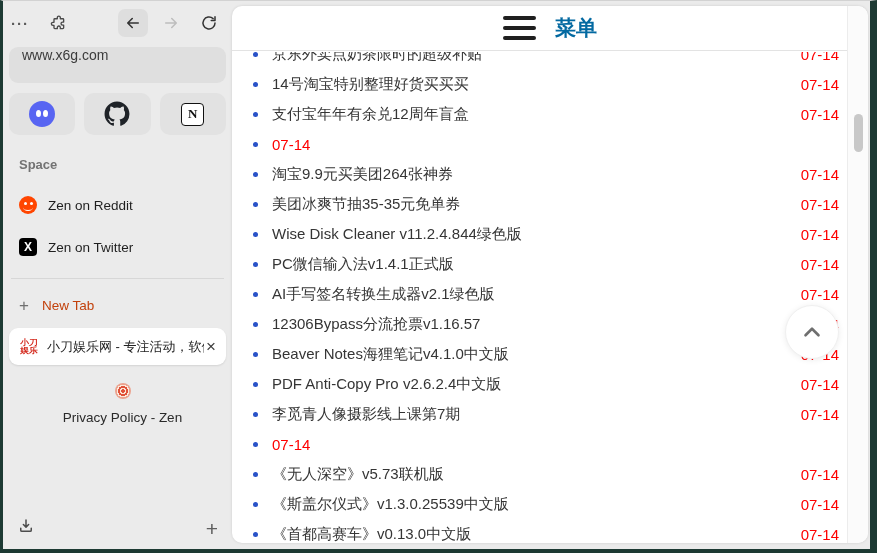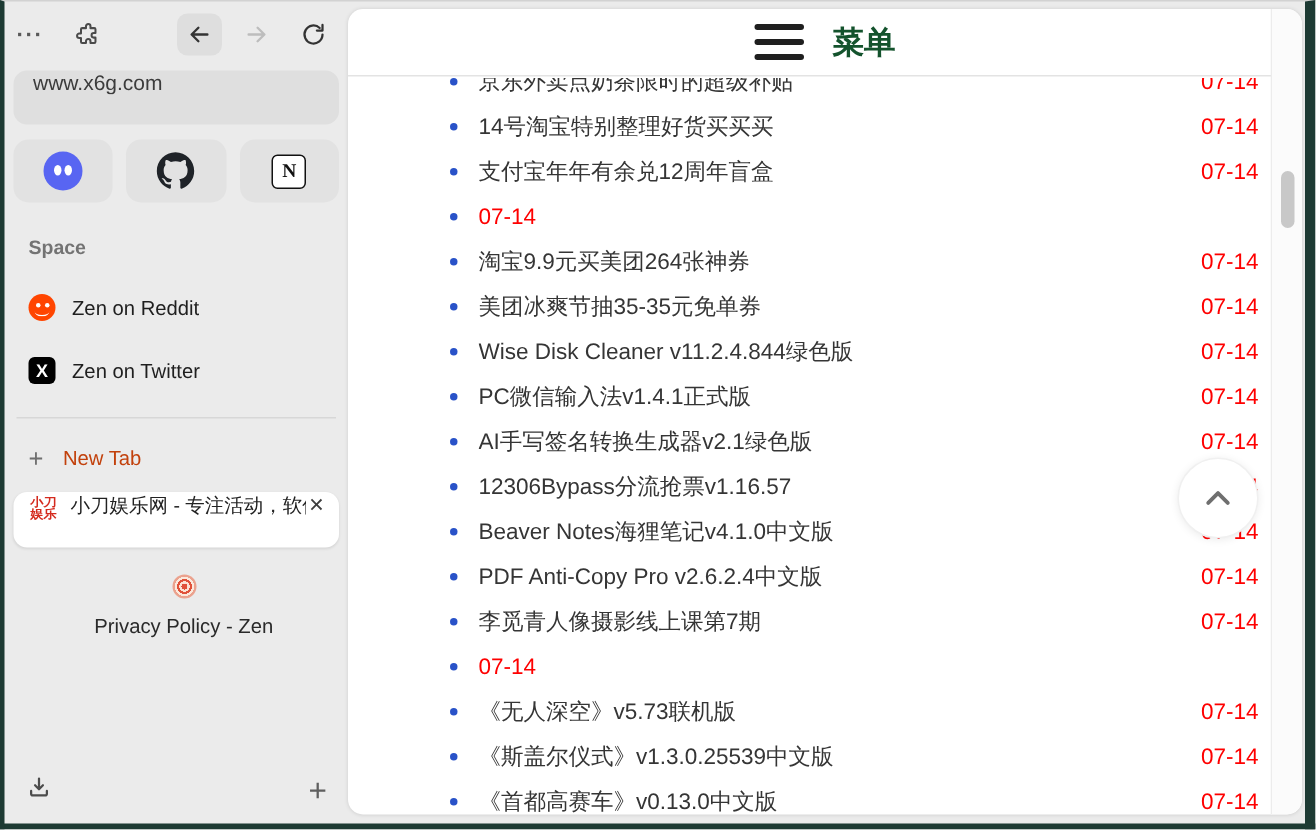--- a/index.html
+++ b/index.html
@@ -74,21 +74,21 @@
     color: #fff; font-weight: 800; font-size: 12px;
     display: flex; align-items: center; justify-content: center;
   }
   .side-divider { height: 1px; background: #d7d7d7; margin: 22px 2px 0 2px; }
   .new-tab { display: flex; align-items: center; gap: 13px; margin: 18px 0 0 10px; cursor: pointer; }
   .new-tab .plus { font-size: 17px; color: #6f6f6f; line-height: 1; }
   .new-tab-label { font-size: 13.5px; color: #c2410c; }
   .tab-card {
     margin-top: 14px; height: 37px; background: #fff; border-radius: 9px;
     box-shadow: 0 1px 2px rgba(0,0,0,.10);
-    display: flex; padding: 0 8px 0 9px; cursor: pointer;
+    display: flex; align-items: center; padding: 0 8px 0 9px; cursor: pointer;
   }
   .tab-favicon {
     width: 22px; height: 22px; flex: none; display: flex; flex-direction: column;
     align-items: center; justify-content: center; line-height: 8px;
   }
   .tab-favicon span { font-size: 8px; font-weight: bold; color: #d42a1e; transform: scaleX(1.1); }
   .tab-title {
     flex: 1; margin-left: 7px; font-size: 13px; color: #222;
     white-space: nowrap; overflow: hidden; text-overflow: clip;
   }
@@ -112,22 +112,22 @@
     background: #fff; border-radius: 10px;
     box-shadow: 0 0 3px rgba(0,0,0,.12);
     overflow: hidden;
   }
   .page-header {
     height: 45px; border-bottom: 1px solid #e3e3e3;
     display: flex; align-items: center; justify-content: center; gap: 19px;
   }
   .hamburger { width: 33px; display: flex; flex-direction: column; gap: 6px; cursor: pointer; }
   .hamburger i { display: block; height: 4px; background: #1f1f1f; border-radius: 2px; }
-  .menu-label { font-size: 21px; font-weight: bold; color: #14532d; }
-  .article-list { position: absolute; left: 0; right: 21px; top: 46px; bottom: 0; overflow: hidden; padding-left: 47px; }
+  .menu-label { font-size: 21px; font-weight: bold; color: #0369a1; }
+  .article-list { position: absolute; left: 0; right: 21px; top: 46px; bottom: 0; overflow: hidden; }
   .row {
     display: flex; align-items: center; height: 30px; padding: 0 8px 0 21px;
   }
   .row:first-child { margin-top: -13px; }
   .bullet { width: 5px; height: 5px; border-radius: 50%; background: #2952c8; flex: none; margin-right: 14px; }
   .row .title {
     flex: 1; font-size: 15px; color: #353535; text-decoration: none; cursor: pointer;
     white-space: nowrap; overflow: hidden;
   }
   .row .date { font-size: 15px; color: #fe0000; flex: none; }

